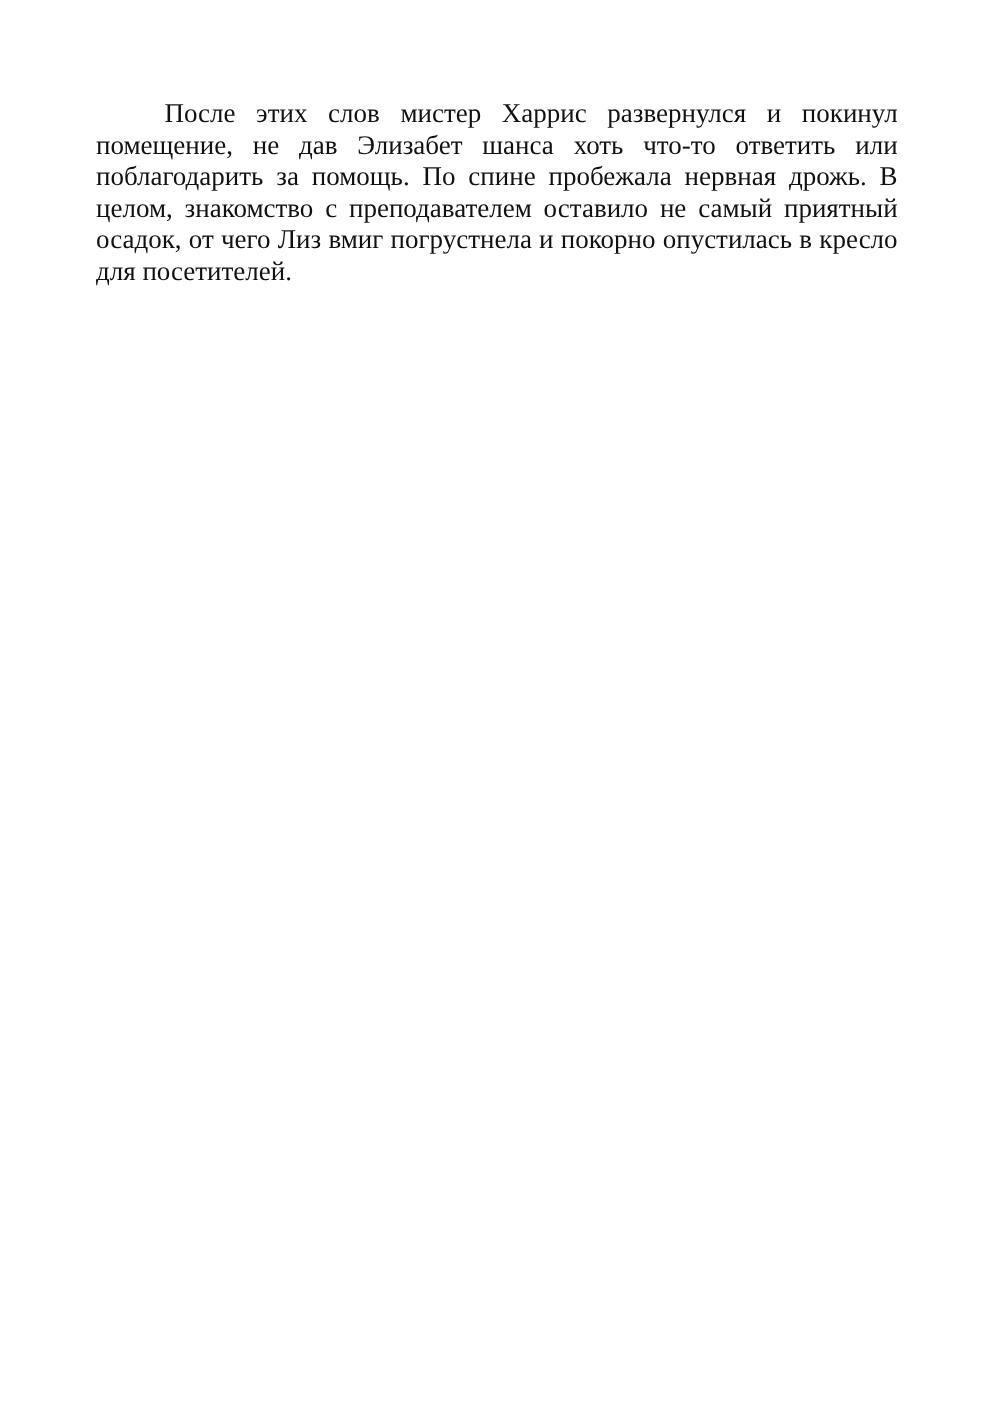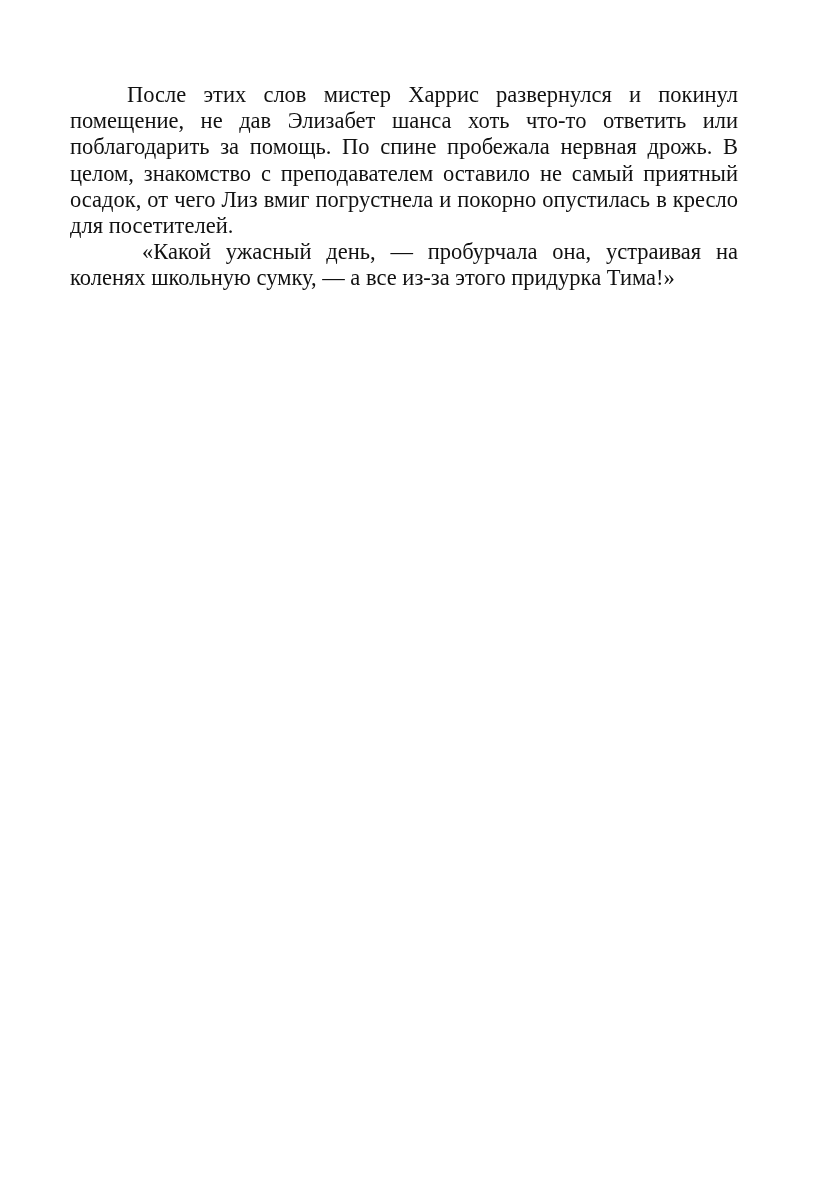--- a/index.html
+++ b/index.html
@@ -15,21 +15,21 @@
     }
     .page {
       position: absolute;
       left: 0; top: 0;
       width: 839px;
       height: 1190px;
       background: #ffffff;
     }
     .text-body {
       position: absolute;
-      left: 70px;
+      left: 80px;
       top: 82px;
       width: 668px;
       font-family: "Liberation Serif", serif;
       font-size: 22.5px;
       line-height: 26.2px;
       color: #111111;
     }
     .para {
       margin: 0;
       text-align: justify;
@@ -37,15 +37,14 @@
     }
     .para.p1 { text-indent: 57px; }
     .para.p2 { text-indent: 72px; }
   </style>
 </head>
 <body>
 
 <div class="page">
   <div class="text-body">
     <p class="para p1">После этих слов мистер Харрис развернулся и покинул помещение, не дав Элизабет шанса хоть что-то ответить или поблагодарить за помощь. По спине пробежала нервная дрожь. В целом, знакомство с преподавателем оставило не самый приятный осадок, от чего Лиз вмиг погрустнела и покорно опустилась в кресло для посетителей.</p>
-    <p class="para p2">«Какой ужасный день, — пробурчала она, устраивая на коленях школьную сумку, — а все из-за этого придурка Тима!»</p>
   </div>
 </div>
 
 </body></html>

